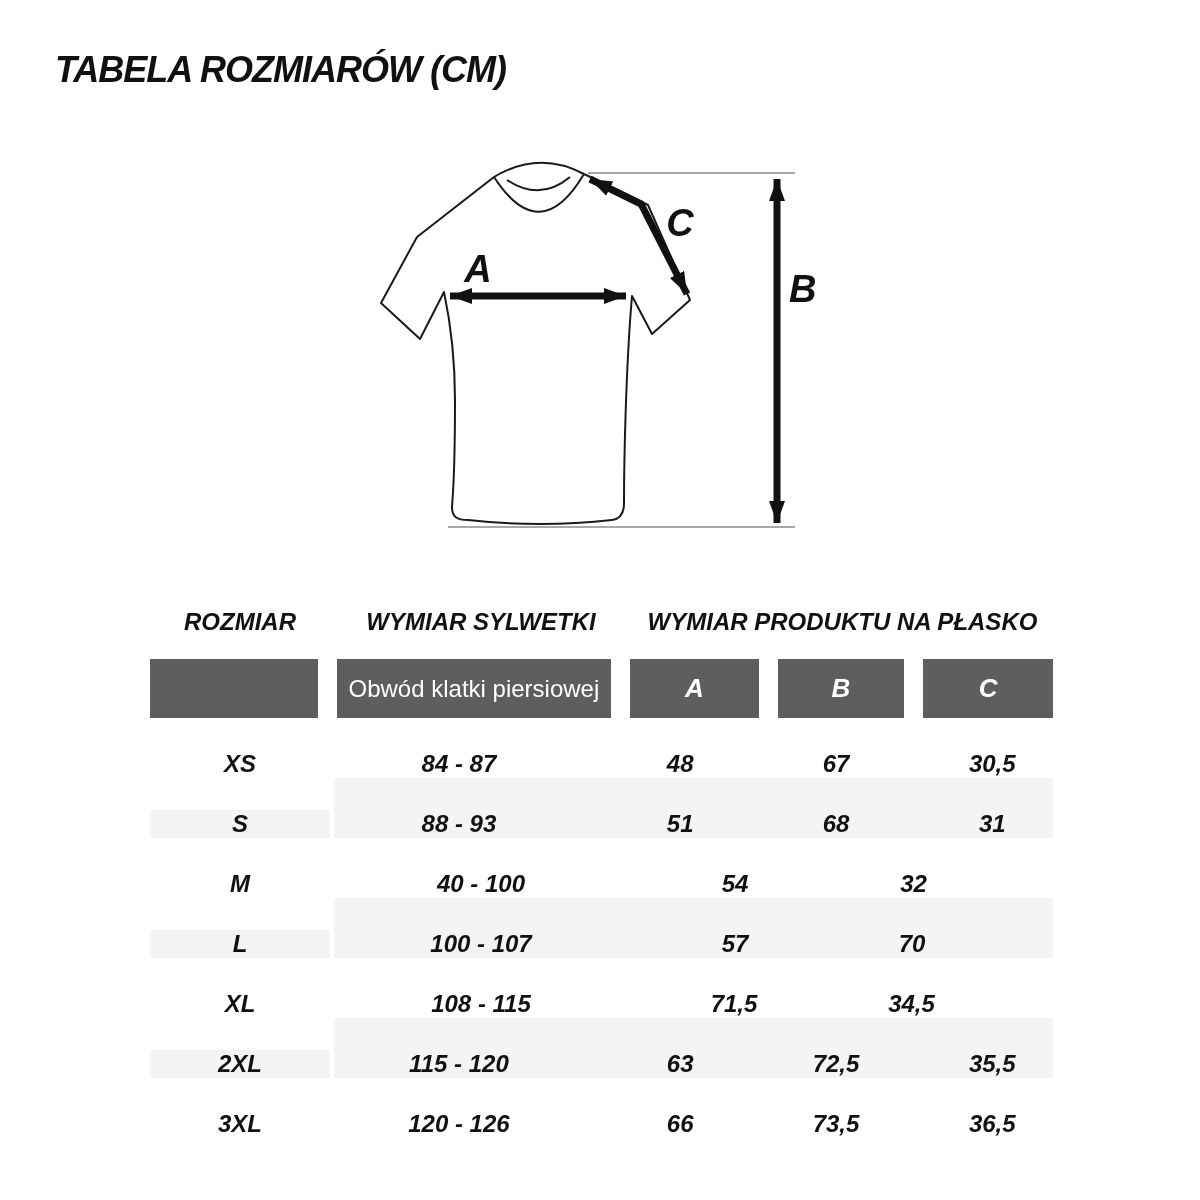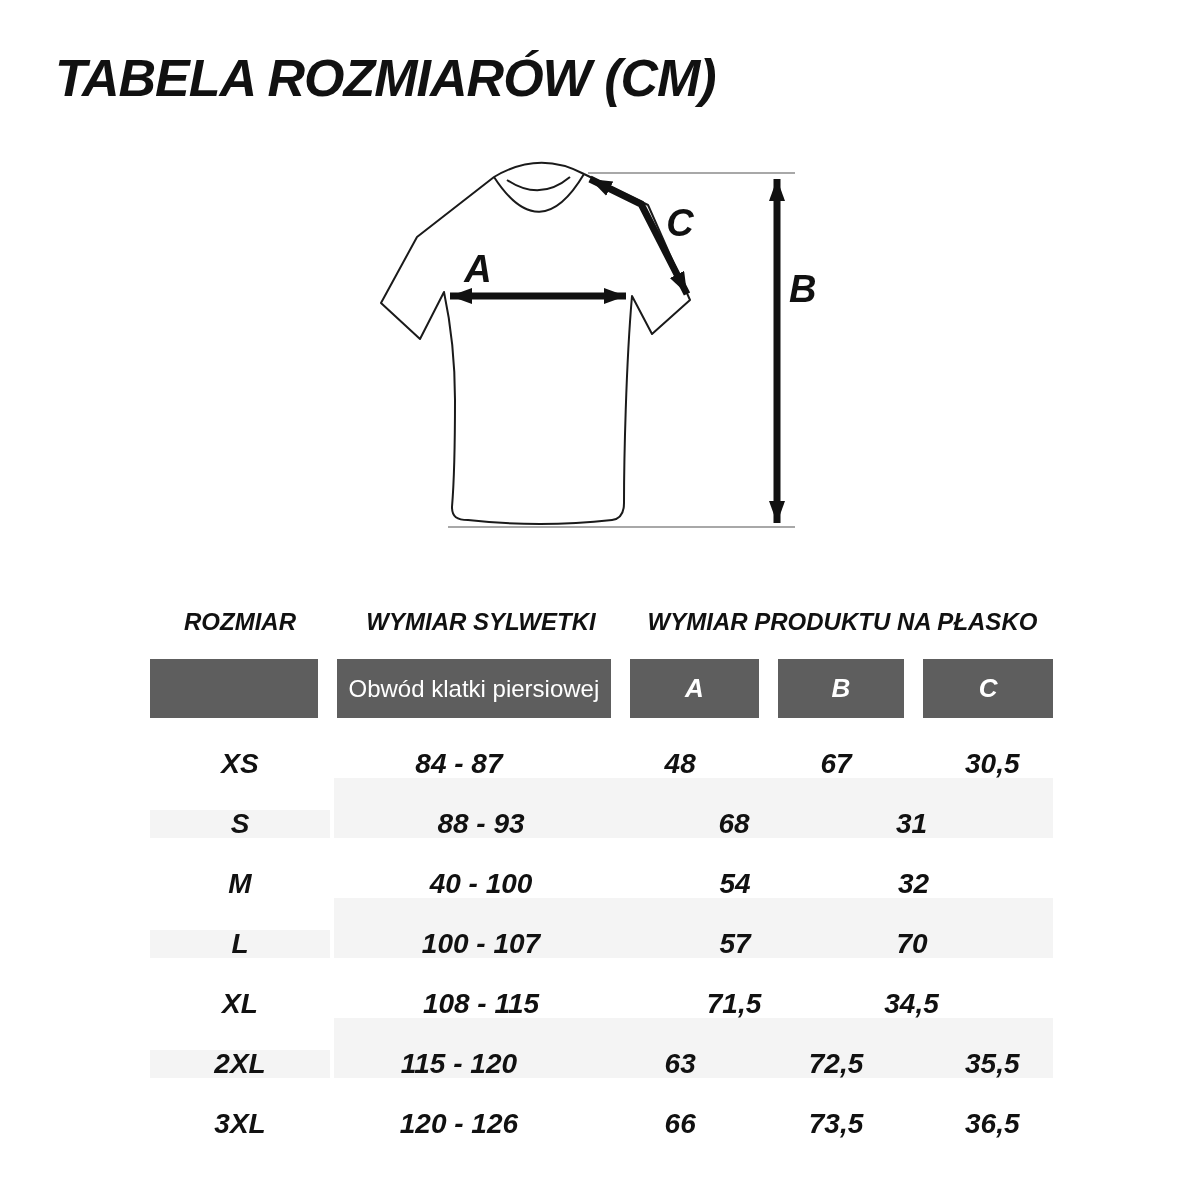--- a/index.html
+++ b/index.html
@@ -6,21 +6,21 @@
   .page{
     position:relative;
     width:1200px;height:1200px;
     background:#ffffff;
     font-family:"Liberation Sans", sans-serif;
     color:#111;
     overflow:hidden;
   }
   .title{
     position:absolute;left:55px;top:50px;margin:0;
-    font-size:52px;line-height:1.1;
+    font-size:36px;line-height:1.1;
     font-weight:bold;font-style:italic;
     letter-spacing:-1px;color:#111;
   }
   .diagram{
     position:absolute;left:340px;top:130px;
     width:500px;height:430px;
   }
   
   .size-table{
     position:absolute;left:150px;top:608px;width:903px;
@@ -47,21 +47,21 @@
   .row{display:flex;height:60px;}
   .row .c1{
     width:180px;display:flex;align-items:center;justify-content:center;
   }
   .row .sp{width:4px;background:#fff;}
   .row .rest{width:719px;display:flex;gap:36px;}
   .row .cell{
     display:flex;align-items:center;justify-content:center;
   }
   .row .c1,.row .cell{
-    font-size:28px;font-weight:bold;font-style:italic;color:#111;margin-top:32px;
+    font-size:24px;font-weight:bold;font-style:italic;color:#111;margin-top:32px;
   }
   .cc2{width:294px;} .cc3{width:142px;} .cc4{width:140px;} .cc5{width:143px;}
   .row.stripe .c1,.row.stripe .rest{background:#f4f4f4;}
   .svg-label{
     font-family:"Liberation Sans", sans-serif;
     font-weight:bold;font-style:italic;font-size:38px;fill:#111;
   }
 </style>
 </head>
 <body>
@@ -137,20 +137,21 @@
         <div class="cell cc4">67</div>
         <div class="cell cc5">30,5</div>
       </div>
     </div>
 
     <div class="row stripe">
       <div class="c1">S</div>
       <div class="sp"></div>
       <div class="rest">
         <div class="cell cc2">88 - 93</div>
+        <div class="cell cc3">51</div>
         <div class="cell cc4">68</div>
         <div class="cell cc5">31</div>
       </div>
     </div>
 
     <div class="row">
       <div class="c1">M</div>
       <div class="sp"></div>
       <div class="rest">
         <div class="cell cc2">40 - 100</div>

